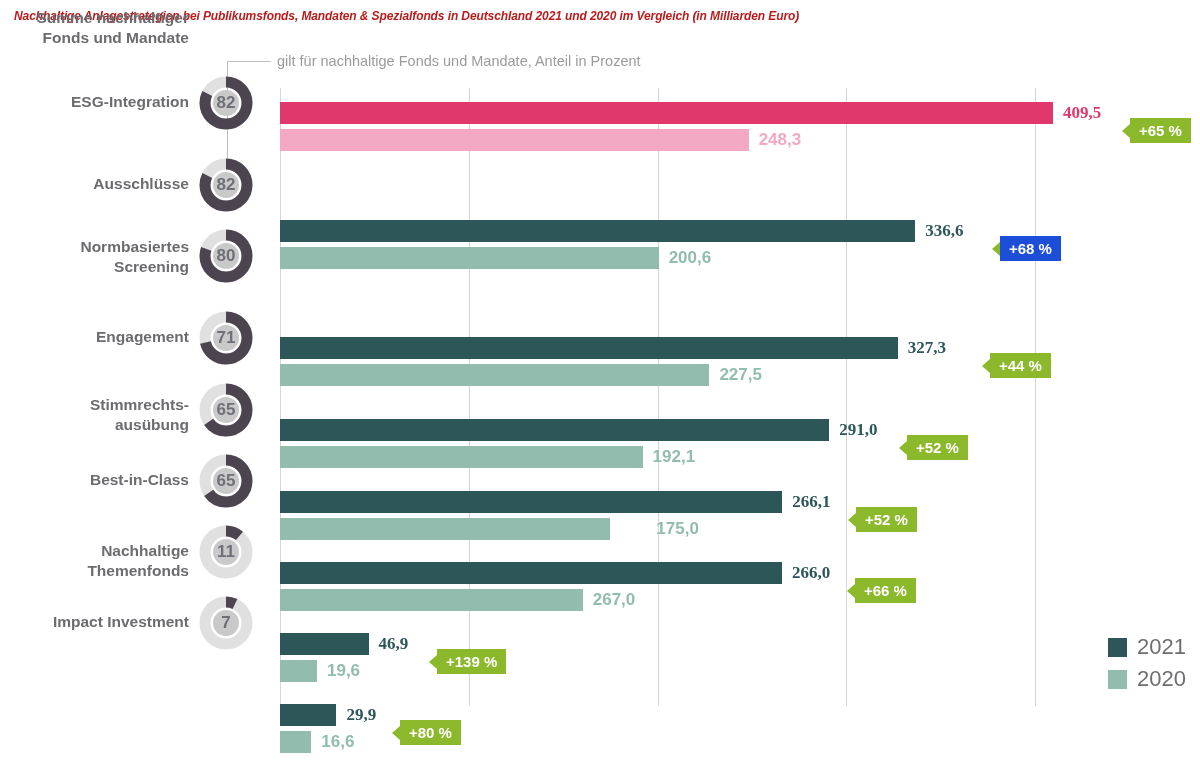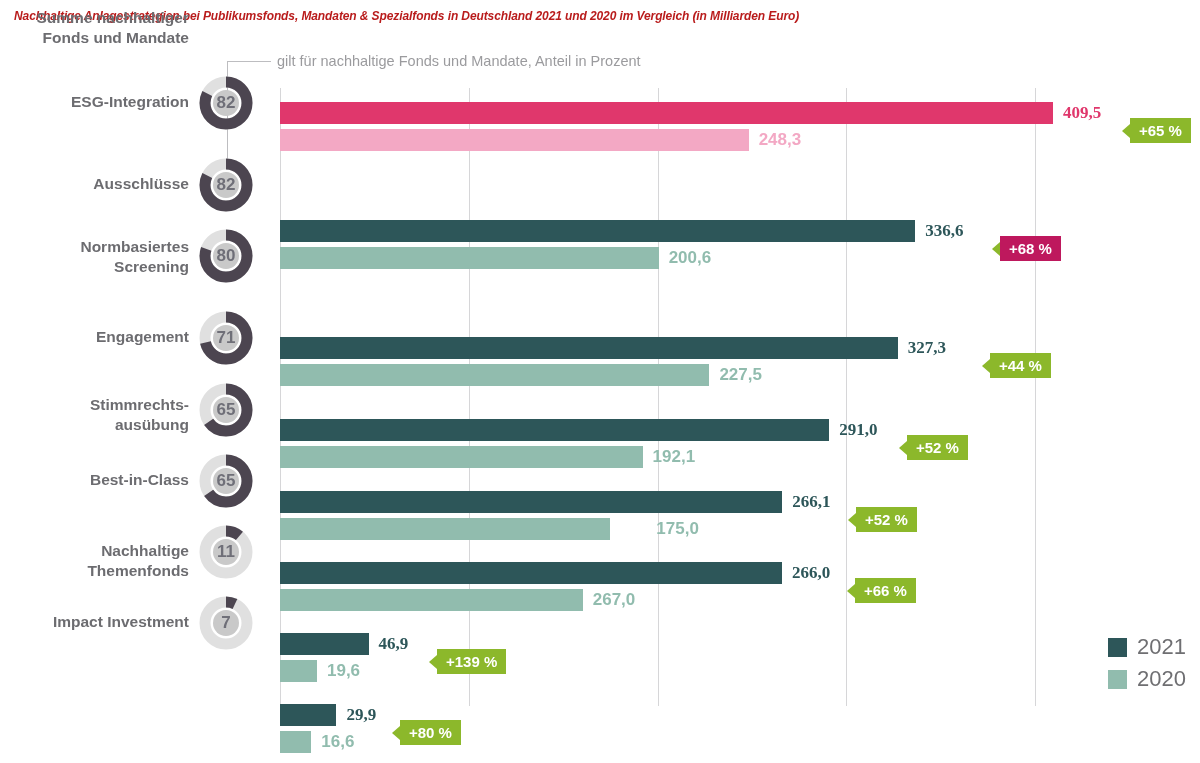--- a/index.html
+++ b/index.html
@@ -186,21 +186,21 @@
         <div class="bar prev" style="width: 468.666px; background: rgb(243, 168, 196);"></div>
         <div class="bar-value cur" style="left: 782.931px; color: rgb(224, 55, 108);">409,5</div>
         <div class="bar-value prev" style="left: 478.666px; color: rgb(243, 168, 196);">248,3</div>
         <div class="badge" style="left: 850px; top: 16px; background: rgb(140, 184, 43);">+65 %</div>
       </div>
       <div class="row" style="top: 96px; height: 50px; margin-top: 36px;">
         <div class="bar cur" style="width: 635.332px; background: rgb(45, 86, 89);"></div>
         <div class="bar prev" style="width: 378.632px; background: rgb(145, 188, 174);"></div>
         <div class="bar-value cur" style="left: 645.332px; color: rgb(45, 86, 89);">336,6</div>
         <div class="bar-value prev" style="left: 388.632px; color: rgb(145, 188, 174);">200,6</div>
-        <div class="badge" style="left: 720px; top: 16px; background: #be185d;">+68 %</div>
+        <div class="badge" style="left: 720px; top: 16px; background: #1d4ed8;">+68 %</div>
       </div>
       <div class="row" style="top: 249px; height: 50px;">
         <div class="bar cur" style="width: 617.779px; background: rgb(45, 86, 89);"></div>
         <div class="bar prev" style="width: 429.406px; background: rgb(145, 188, 174);"></div>
         <div class="bar-value cur" style="left: 627.779px; color: rgb(45, 86, 89);">327,3</div>
         <div class="bar-value prev" style="left: 439.406px; color: rgb(145, 188, 174);">227,5</div>
         <div class="badge" style="left: 710px; top: 16px; background: rgb(140, 184, 43);">+44 %</div>
       </div>
       <div class="row" style="top: 331px; height: 50px;">
         <div class="bar cur" style="width: 549.262px; background: rgb(45, 86, 89);"></div>

